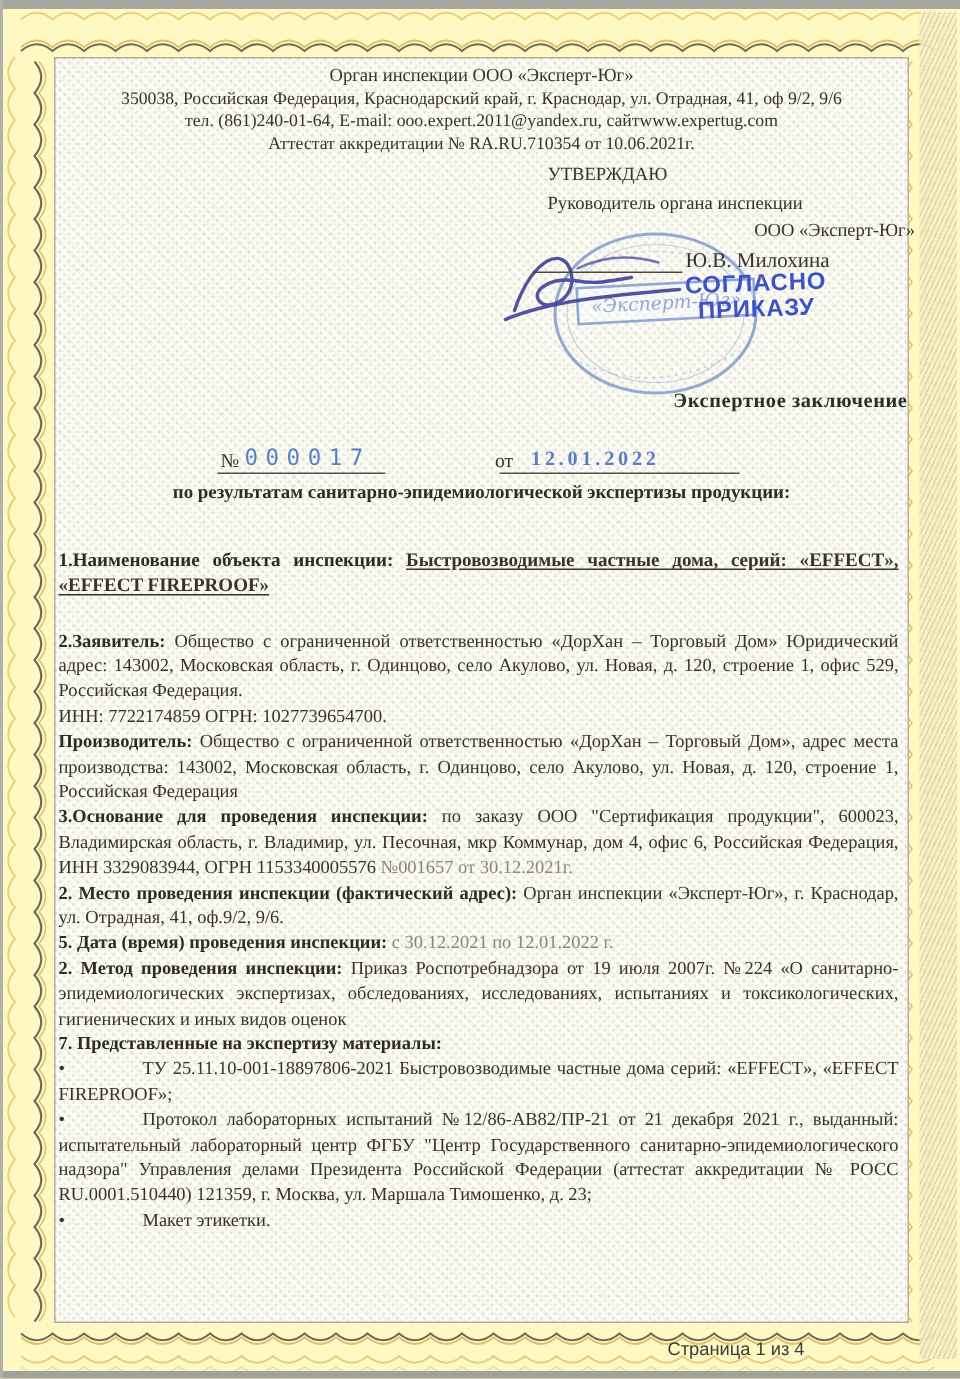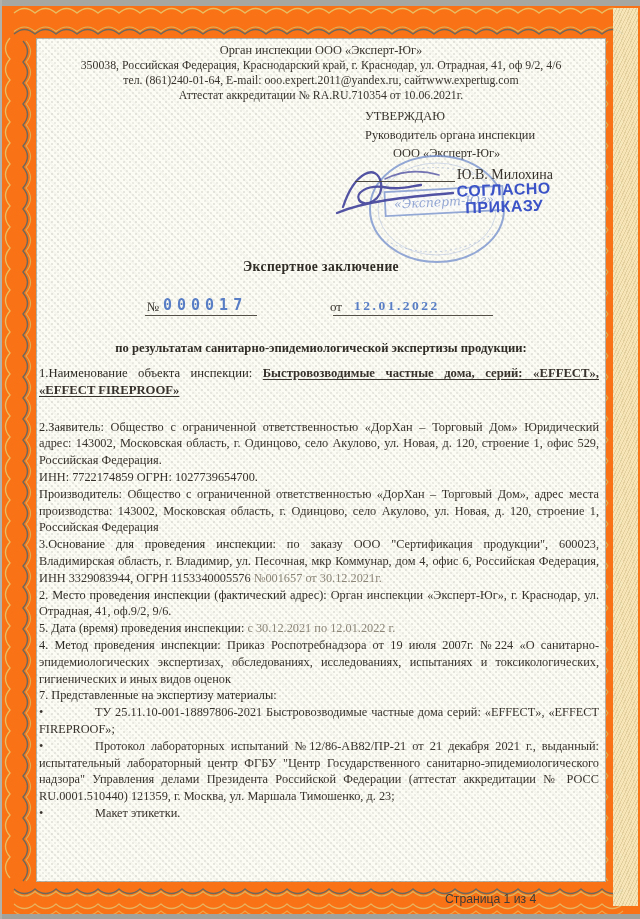--- a/index.html
+++ b/index.html
@@ -4,21 +4,21 @@
 <style>
   html,body{margin:0;padding:0;}
   body{
     width:640px;height:919px;overflow:hidden;position:relative;
     background:#aaaaa5;
     font-family:"Liberation Serif",serif;
     -webkit-font-smoothing:antialiased;
   }
   .page{
     position:absolute;inset:0;
-    background:#f97316;
+    background:#fef9c3;
   }
   .scan-edge{position:absolute;background:#a7a7a2;}
   .scan-top{left:0;top:0;width:640px;height:6px;}
   .scan-bottom{left:0;bottom:0;width:640px;height:5px;background:#a2a29d;}
   .scan-left{left:0;top:0;width:2px;height:919px;background:#b2b2ad;}
   svg.border-svg{position:absolute;left:0;top:0;width:640px;height:919px;}
   .right-band{
     position:absolute;left:613px;top:8px;width:25px;height:898px;
     background:
       repeating-linear-gradient(115deg, rgba(176,158,96,.30) 0 1px, rgba(0,0,0,0) 1px 3px),
@@ -31,52 +31,52 @@
     background:
       radial-gradient(circle, rgba(148,150,136,.22) 0.8px, transparent 1.4px) 0 0/6px 6px,
       radial-gradient(circle, rgba(148,150,136,.17) 0.8px, transparent 1.4px) 3px 3px/6px 6px,
       repeating-linear-gradient(45deg, rgba(158,158,142,.06) 0 2px, transparent 2px 6px),
       #fcfcf5;
   }
   .hdr{position:absolute;left:0;right:0;top:3px;text-align:center;color:#37332c;}
   .hdr .l1{font-size:12.4px;line-height:16px;}
   .hdr .ln{font-size:11.8px;line-height:15px;}
   .approve{position:absolute;left:328px;top:68px;width:245px;color:#37332c;font-size:12.4px;line-height:18.5px;}
-  .approve .org{padding-left:28px;}
+  .approve .org{padding-left:28px;text-align:right;}
   .sig-svg{position:absolute;left:298px;top:118px;width:130px;height:65px;}
   .sig-line{position:absolute;left:318px;top:142px;width:100px;height:1px;background:#4c473f;}
   .signer{position:absolute;left:420px;top:128px;font-size:14px;color:#37332c;white-space:nowrap;}
   .stamp-svg{position:absolute;left:320px;top:100px;width:180px;height:160px;opacity:.82;}
   .soglasno{
     position:absolute;left:415px;top:143px;width:104px;text-align:center;
     font-family:"Liberation Sans",sans-serif;font-weight:bold;
     font-size:16px;line-height:16.5px;letter-spacing:.5px;color:#3b53c6;
     transform:rotate(-2deg);
   }
-  .doc-title{position:absolute;left:0;right:0;top:220px;text-align:center;
+  .doc-title{position:absolute;left:0;right:0;top:220px;text-align:right;
     font-weight:bold;font-size:13.6px;letter-spacing:.4px;color:#2f2b25;}
   .numrow{position:absolute;left:0;top:258px;width:562px;height:24px;color:#37332c;}
   .numrow .nlabel{position:absolute;left:110px;top:2px;font-size:13px;}
   .numrow .nval{position:absolute;left:126px;top:-1px;
-    font-family:"DejaVu Sans Mono",monospace;font-weight:bold;font-size:15px;
+    font-family:"DejaVu Sans Mono",monospace;font-weight:normal;font-size:15px;
     letter-spacing:5px;color:#5178c3;opacity:.95;}
   .numrow .nline{position:absolute;left:108px;top:18px;width:112px;height:1px;background:#545048;}
   .numrow .dlabel{position:absolute;left:293px;top:2px;font-size:13px;}
   .numrow .dval{position:absolute;left:317px;top:1px;
     font-family:Liberation Serif, serif;font-weight:bold;font-size:13.5px;
     letter-spacing:2.5px;color:#5178c3;opacity:.95;}
   .numrow .dline{position:absolute;left:296px;top:18px;width:160px;height:1px;background:#545048;}
-  .doc-subtitle{position:absolute;left:0;right:0;top:302px;text-align:center;
+  .doc-subtitle{position:absolute;left:0;right:0;top:282px;text-align:center;
     font-weight:bold;font-size:12.6px;color:#2f2b25;}
   .textblock{position:absolute;left:2px;top:326px;width:560px;color:#37322b;
     font-size:12.3px;line-height:16.8px;}
   .textblock p{margin:0;text-align:justify;}
   .s1{font-weight:bold;font-size:12.7px;margin-bottom:20px !important;}
   .s1 .uval{text-decoration:underline;text-underline-offset:2px;}
-  b.lbl{font-weight:normal;color:#2e2a24;}
+  b.lbl{font-weight:bold;color:#2e2a24;}
   .light{color:#8b8577;}
   .bullet-m{display:inline-block;width:56px;}
   .footer{position:absolute;left:445px;top:892px;
     font-family:"Liberation Sans",sans-serif;font-size:12.2px;color:#3b3b39;}
 </style>
 </head>
 <body>
 
 <div class="page">
 
@@ -103,21 +103,21 @@
     <use href="#wv" transform="translate(608,41)" stroke="#dcba62" stroke-width="1.1" opacity=".85"></use>
     <use href="#wv" transform="translate(622,38)" stroke="#e6c96e" stroke-width="1.3" opacity=".85"></use>
   </svg>
 
   <div class="right-band"></div>
 
   <div class="inner">
 
     <div class="hdr">
       <div class="l1">Орган инспекции ООО «Эксперт-Юг»</div>
-      <div class="ln">350038, Российская Федерация, Краснодарский край, г. Краснодар, ул. Отрадная, 41, оф 9/2, 4/6</div>
+      <div class="ln">350038, Российская Федерация, Краснодарский край, г. Краснодар, ул. Отрадная, 41, оф 9/2, 9/6</div>
       <div class="ln">тел. (861)240-01-64, E-mail: ooo.expert.2011@yandex.ru, сайтwww.expertug.com</div>
       <div class="ln">Аттестат аккредитации № RA.RU.710354 от 10.06.2021г.</div>
     </div>
 
     <div class="approve">
       <div>УТВЕРЖДАЮ</div>
       <div>Руководитель органа инспекции</div>
       <div class="org">ООО «Эксперт-Юг»</div>
     </div>
 
@@ -165,21 +165,21 @@
     <div class="textblock">
       <p class="s1"><b class="lbl">1.Наименование объекта инспекции:</b> <span class="uval">Быстровозводимые частные дома, серий: «EFFECT», «EFFECT FIREPROOF»</span></p>
 
       <p><b class="lbl">2.Заявитель:</b> <span>Общество с ограниченной ответственностью «ДорХан – Торговый Дом» Юридический адрес: 143002, Московская область, г. Одинцово, село Акулово, ул. Новая, д. 120, строение 1, офис 529, Российская Федерация.</span></p>
       <p>ИНН: 7722174859 ОГРН: 1027739654700.</p>
       <p><b class="lbl">Производитель:</b> <span>Общество с ограниченной ответственностью «ДорХан – Торговый Дом», адрес места производства: 143002, Московская область, г. Одинцово, село Акулово, ул. Новая, д. 120, строение 1, Российская Федерация</span></p>
 
       <p><b class="lbl">3.Основание для проведения инспекции:</b> <span>по заказу ООО "Сертификация продукции", 600023, Владимирская область, г. Владимир, ул. Песочная, мкр Коммунар, дом 4, офис 6, Российская Федерация, ИНН 3329083944, ОГРН 1153340005576</span> <span class="light">№001657 от 30.12.2021г.</span></p>
       <p><b class="lbl">2. Место проведения инспекции (фактический адрес):</b> <span>Орган инспекции «Эксперт-Юг», г. Краснодар, ул. Отрадная, 41, оф.9/2, 9/6.</span></p>
       <p><b class="lbl">5. Дата (время) проведения инспекции:</b> <span class="light">с 30.12.2021 по 12.01.2022 г.</span></p>
-      <p><b class="lbl">4. Метод проведения инспекции:</b> <span>Приказ Роспотребнадзора от 19 июля 2007г. №224 «О санитарно-эпидемиологических экспертизах, обследованиях, исследованиях, испытаниях и токсикологических, гигиенических и иных видов оценок</span></p>
+      <p><b class="lbl">2. Метод проведения инспекции:</b> <span>Приказ Роспотребнадзора от 19 июля 2007г. №224 «О санитарно-эпидемиологических экспертизах, обследованиях, исследованиях, испытаниях и токсикологических, гигиенических и иных видов оценок</span></p>
       <p><b class="lbl">7. Представленные на экспертизу материалы:</b></p>
 
       <p><span class="bullet-m">•</span><span>ТУ 25.11.10-001-18897806-2021 Быстровозводимые частные дома серий: «EFFECT», «EFFECT FIREPROOF»;</span></p>
       <p><span class="bullet-m">•</span><span>Протокол лабораторных испытаний №12/86-АВ82/ПР-21 от 21 декабря 2021 г., выданный: испытательный лабораторный центр ФГБУ "Центр Государственного санитарно-эпидемиологического надзора" Управления делами Президента Российской Федерации (аттестат аккредитации № РОСС RU.0001.510440) 121359, г. Москва, ул. Маршала Тимошенко, д. 23;</span></p>
       <p><span class="bullet-m">•</span><span>Макет этикетки.</span></p>
     </div>
   </div>
 
   <div class="footer">Страница 1 из 4</div>
 

